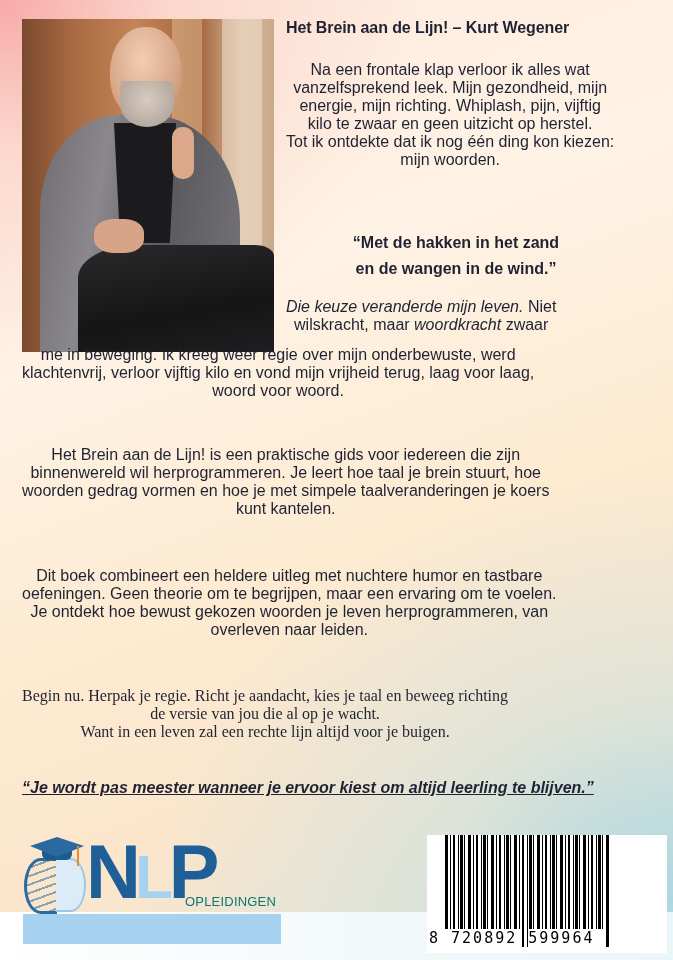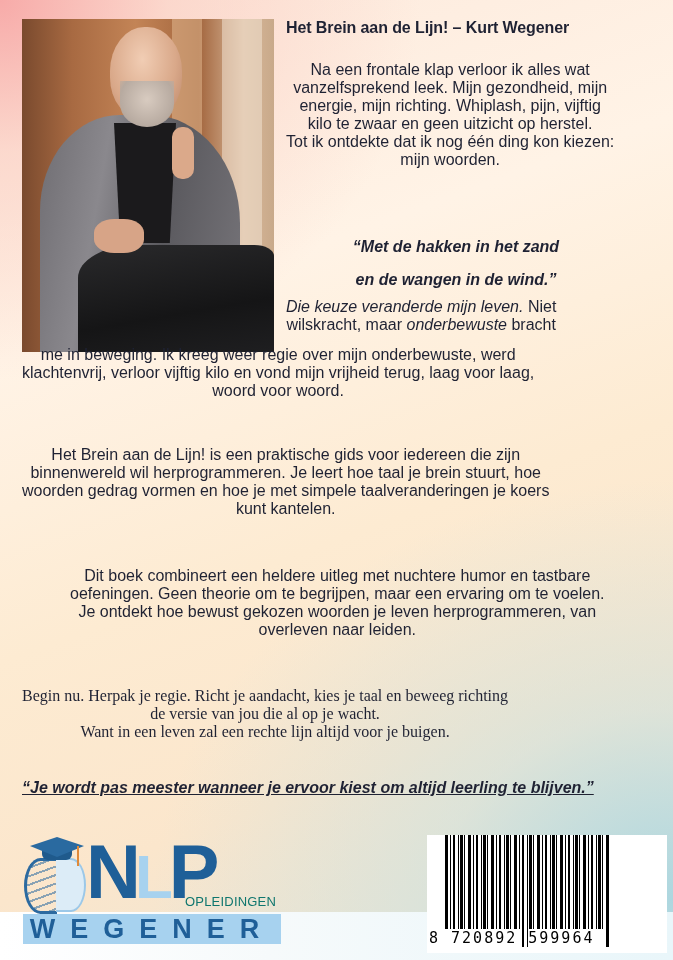--- a/index.html
+++ b/index.html
@@ -56,27 +56,27 @@
   }
 
   .heading {
     position:absolute; left:286px; top:19px;
     font-size:16px; font-weight:bold; letter-spacing:-0.1px; white-space:nowrap;
   }
   .para { position:absolute; font-size:16px; line-height:18px; white-space:pre;text-align:center; }
   .p1 { left:286px; top:61px; }
   .quote1 {
     position:absolute; left:286px; width:340px; top:230px;
-    font-size:16px; line-height:33px; font-style:italic; font-weight:bold;
+    font-size:16px; line-height:26px; font-weight:bold;
     text-align:center; white-space:pre;
   }
   .p2a { left:286px; top:298px; }
   .p2b { left:22px; top:346px; }
   .p3 { left:22px; top:446px; }
-  .p4 { left:22px; top:567px;margin-left:48px; }
+  .p4 { left:22px; top:567px; }
   .p5 { left:22px; top:687px;font-family:Liberation Serif, serif; }
   .quote2 {
     position:absolute; left:22px; top:779px;
     font-size:16px; font-style:italic; font-weight:bold; white-space:nowrap;text-decoration:underline;
   }
   i { font-style:italic; }
 
   
   .logo { position:absolute; left:20px; top:834px; width:265px; height:120px; }
   .logo .cap-top {
@@ -159,21 +159,21 @@
 vanzelfsprekend leek. Mijn gezondheid, mijn
 energie, mijn richting. Whiplash, pijn, vijftig
 kilo te zwaar en geen uitzicht op herstel.
 Tot ik ontdekte dat ik nog één ding kon kiezen:
 mijn woorden.</div>
 
 <div class="quote1">“Met de hakken in het zand
 en de wangen in de wind.”</div>
 
 <div class="para p2a"><i>Die keuze veranderde mijn leven.</i><span> Niet</span>
-<span>wilskracht, maar </span><i>onderbewuste</i><span> bracht</span></div>
+<span>wilskracht, maar </span><i>woordkracht</i><span> zwaar</span></div>
 
 <div class="para p2b">me in beweging. Ik kreeg weer regie over mijn onderbewuste, werd
 klachtenvrij, verloor vijftig kilo en vond mijn vrijheid terug, laag voor laag,
 woord voor woord.</div>
 
 <div class="para p3">Het Brein aan de Lijn! is een praktische gids voor iedereen die zijn
 binnenwereld wil herprogrammeren. Je leert hoe taal je brein stuurt, hoe
 woorden gedrag vormen en hoe je met simpele taalveranderingen je koers
 kunt kantelen.</div>
 
@@ -190,21 +190,20 @@
 
 <div class="logo">
   <div class="brain-left"></div>
   <div class="brain-right"></div>
   <div class="cap-base"></div>
   <div class="cap-top"></div>
   <div class="tassel"></div>
   <div class="nlp"><span>N</span><span class="l">L</span><span>P</span></div>
   <div class="opl">OPLEIDINGEN</div>
   <div class="wegener-bar"></div>
-  <div class="wegener">WEGENER</div>
 </div>
 
 <div class="barcode">
   <div class="bars">
     <div class="digits-mask" style="left:0;width:76px"></div>
     <div class="digits-mask" style="left:84px;width:74px"></div>
   </div>
   <div class="digits">8 720892 599964</div>
 </div>
 

